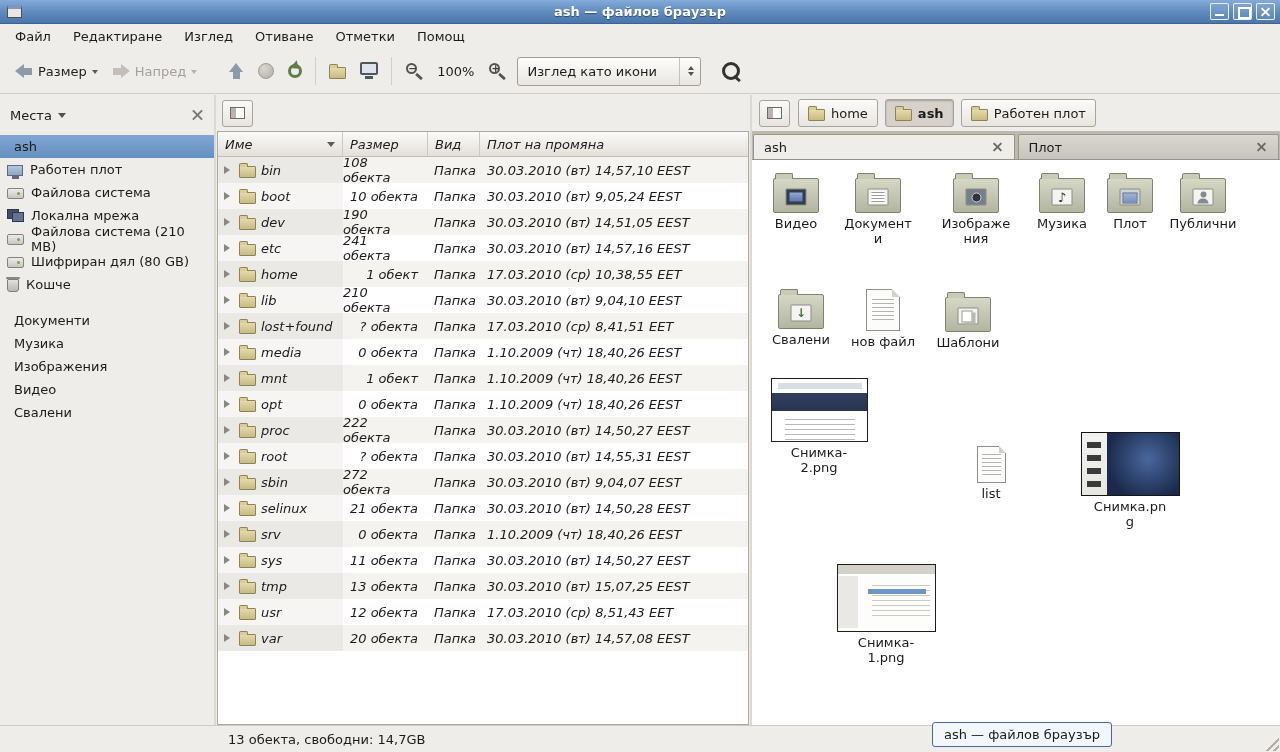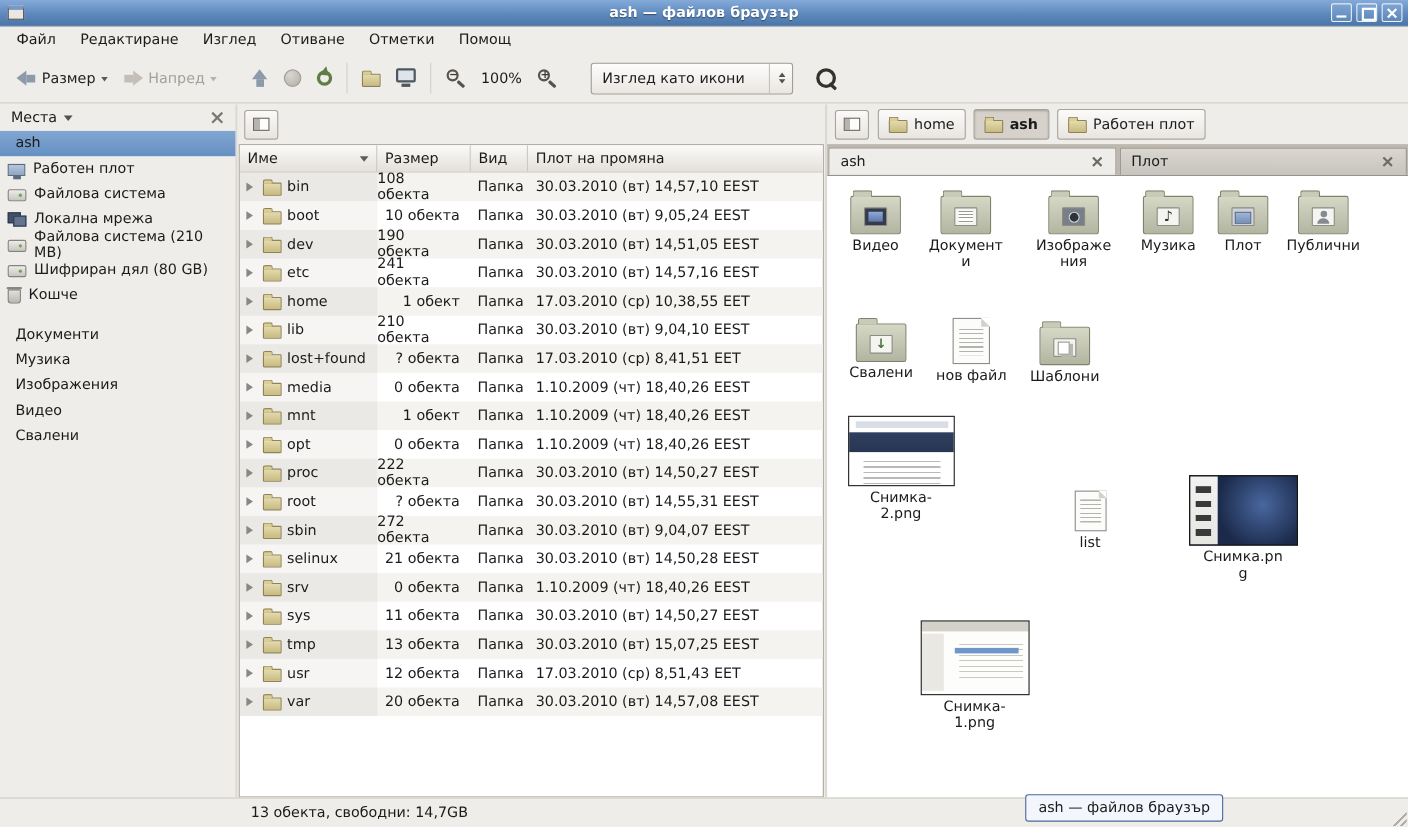--- a/index.html
+++ b/index.html
@@ -50,32 +50,32 @@
   .icon-zoom{position:relative;width:18px;height:18px;}
   .icon-zoom .glass{position:absolute;left:1px;top:1px;width:11px;height:11px;border:2px solid #57534e;border-radius:50%;
     font-size:10px;line-height:8px;text-align:center;color:#3c3936;font-weight:bold;}
   .icon-zoom::after{content:"";position:absolute;right:0;bottom:2px;width:8px;height:3px;background:#57534e;border-radius:1px;transform:rotate(42deg);}
   .icon-zoom.minus .glass::before{content:"−";}
   .icon-zoom.plus .glass::before{content:"+";}
   .icon-search{position:relative;width:20px;height:20px;}
   .icon-search::before{content:"";position:absolute;left:1px;top:1px;width:12px;height:12px;border:3px solid #35322e;border-radius:50%;}
   .icon-search::after{content:"";position:absolute;right:0;bottom:1px;width:8px;height:3px;background:#35322e;border-radius:1px;transform:rotate(42deg);}
   .zoom-label{margin:0 7px;}
-  .view-combo{display:flex;align-items:center;margin-left:24px;height:29px;width:184px;
+  .view-combo{display:flex;align-items:center;margin-left:4px;height:29px;width:184px;
     border:1px solid #a29d95;border-radius:3px;background:linear-gradient(#fefdfc,#e9e6e1);padding:0 6px 0 9px;}
   .view-combo .spin{margin-left:auto;display:flex;flex-direction:column;gap:2px;padding-left:8px;border-left:1px solid #c6c2bb;height:100%;justify-content:center;}
   .spin .s-up{width:0;height:0;border:3px solid transparent;border-bottom:4px solid #55524d;}
   .spin .s-down{width:0;height:0;border:3px solid transparent;border-top:4px solid #55524d;}
   .search-btn{margin-left:14px;padding:4px 6px;}
   .m-up{margin-left:18px;}
 
   
   .main{position:absolute;top:95px;left:0;right:0;bottom:27px;display:flex;}
   .sidebar{width:216px;flex:none;border-right:2px solid #dcd9d3;display:flex;flex-direction:column;background:#efedea;}
-  .sb-header{height:24px;display:flex;align-items:center;padding:0 10px;flex:none;}
+  .sb-header{height:40px;display:flex;align-items:center;padding:0 10px;flex:none;}
   .sb-caret{width:0;height:0;border:4px solid transparent;border-top:5px solid #55524d;margin:4px 0 0 6px;}
   .sb-close{margin-left:auto;position:relative;width:13px;height:13px;}
   .sb-close::before,.sb-close::after{content:"";position:absolute;left:0;top:5px;width:13px;height:2px;background:#7b7872;transform:rotate(45deg);}
   .sb-close::after{transform:rotate(-45deg);}
   .sb-list{flex:1;display:flex;flex-direction:column;}
   .sb-item{height:23px;display:flex;align-items:center;gap:7px;padding-left:7px;flex:none;}
   .sb-item.selected{background:linear-gradient(#82a6d2,#6490c2);}
   .sb-list div.sb-item:nth-of-type(7){margin-bottom:13px;}
   .sb-icon{flex:none;position:relative;display:inline-block;}
   .mini-folder{position:relative;display:inline-block;width:17px;height:12px;flex:none;
@@ -91,21 +91,21 @@
   .sb-icon.network::after{content:"";position:absolute;right:0;bottom:0;width:10px;height:8px;background:#62748f;border:1px solid #2c374a;}
   .sb-icon.trash{width:12px;height:13px;background:linear-gradient(#e0e0dc,#b9b9b4);border:1px solid #817d76;border-radius:1px 1px 3px 3px;margin-top:2px;}
   .sb-icon.trash::before{content:"";position:absolute;top:-3px;left:-2px;width:14px;height:2px;background:#8b8780;border-radius:1px;}
 
   
   .middle-pane{width:534px;flex:none;display:flex;flex-direction:column;background:#efedea;}
   .pane-top{height:36px;display:flex;align-items:center;gap:7px;padding:0 6px;flex:none;}
   .toggle-btn{width:31px;height:27px;border:1px solid #a8a39b;border-radius:3px;
     background:linear-gradient(#fbfaf9,#e7e4df);display:flex;align-items:center;justify-content:center;}
   .toggle-icon{width:15px;height:12px;border:1px solid #6f6b64;background:linear-gradient(90deg,#b8b4ad 0 5px,#fdfdfc 5px);}
-  .list-frame{flex:1;margin:0 1px;border:1px solid #aca79f;background:#fff;display:flex;flex-direction:column;overflow:hidden;}
+  .list-frame{flex:1;margin:0 1px;border:1px solid #aca79f;background:#fff;display:flex;flex-direction:column;overflow:hidden;font-style:italic;}
   .list-header{height:25px;display:flex;flex:none;background:linear-gradient(#fbfaf8,#e3e0da);border-bottom:1px solid #c2beb6;}
   .hcell{display:flex;align-items:center;padding:0 7px;border-right:1px solid #cdc9c1;}
   .h-name{width:125px;}.h-size{width:85px;}.h-type{width:52px;}.h-date{flex:1;border-right:none;}
   .sort-caret{margin-left:auto;width:0;height:0;border:4px solid transparent;border-top:5px solid #5f5b55;margin-top:5px;}
   .list-body{flex:1;}
   .row{height:26px;display:flex;align-items:stretch;}
   .list-body div.row:nth-of-type(odd){background:#f4f3f0;}
   .c-name{width:125px;display:flex;align-items:center;padding-left:6px;gap:5px;background:rgba(70,58,30,.05);}
   .expander{width:0;height:0;border:4px solid transparent;border-left:6px solid #8a8781;flex:none;}
   .c-size{width:85px;display:flex;align-items:center;justify-content:flex-end;padding-right:10px;}

